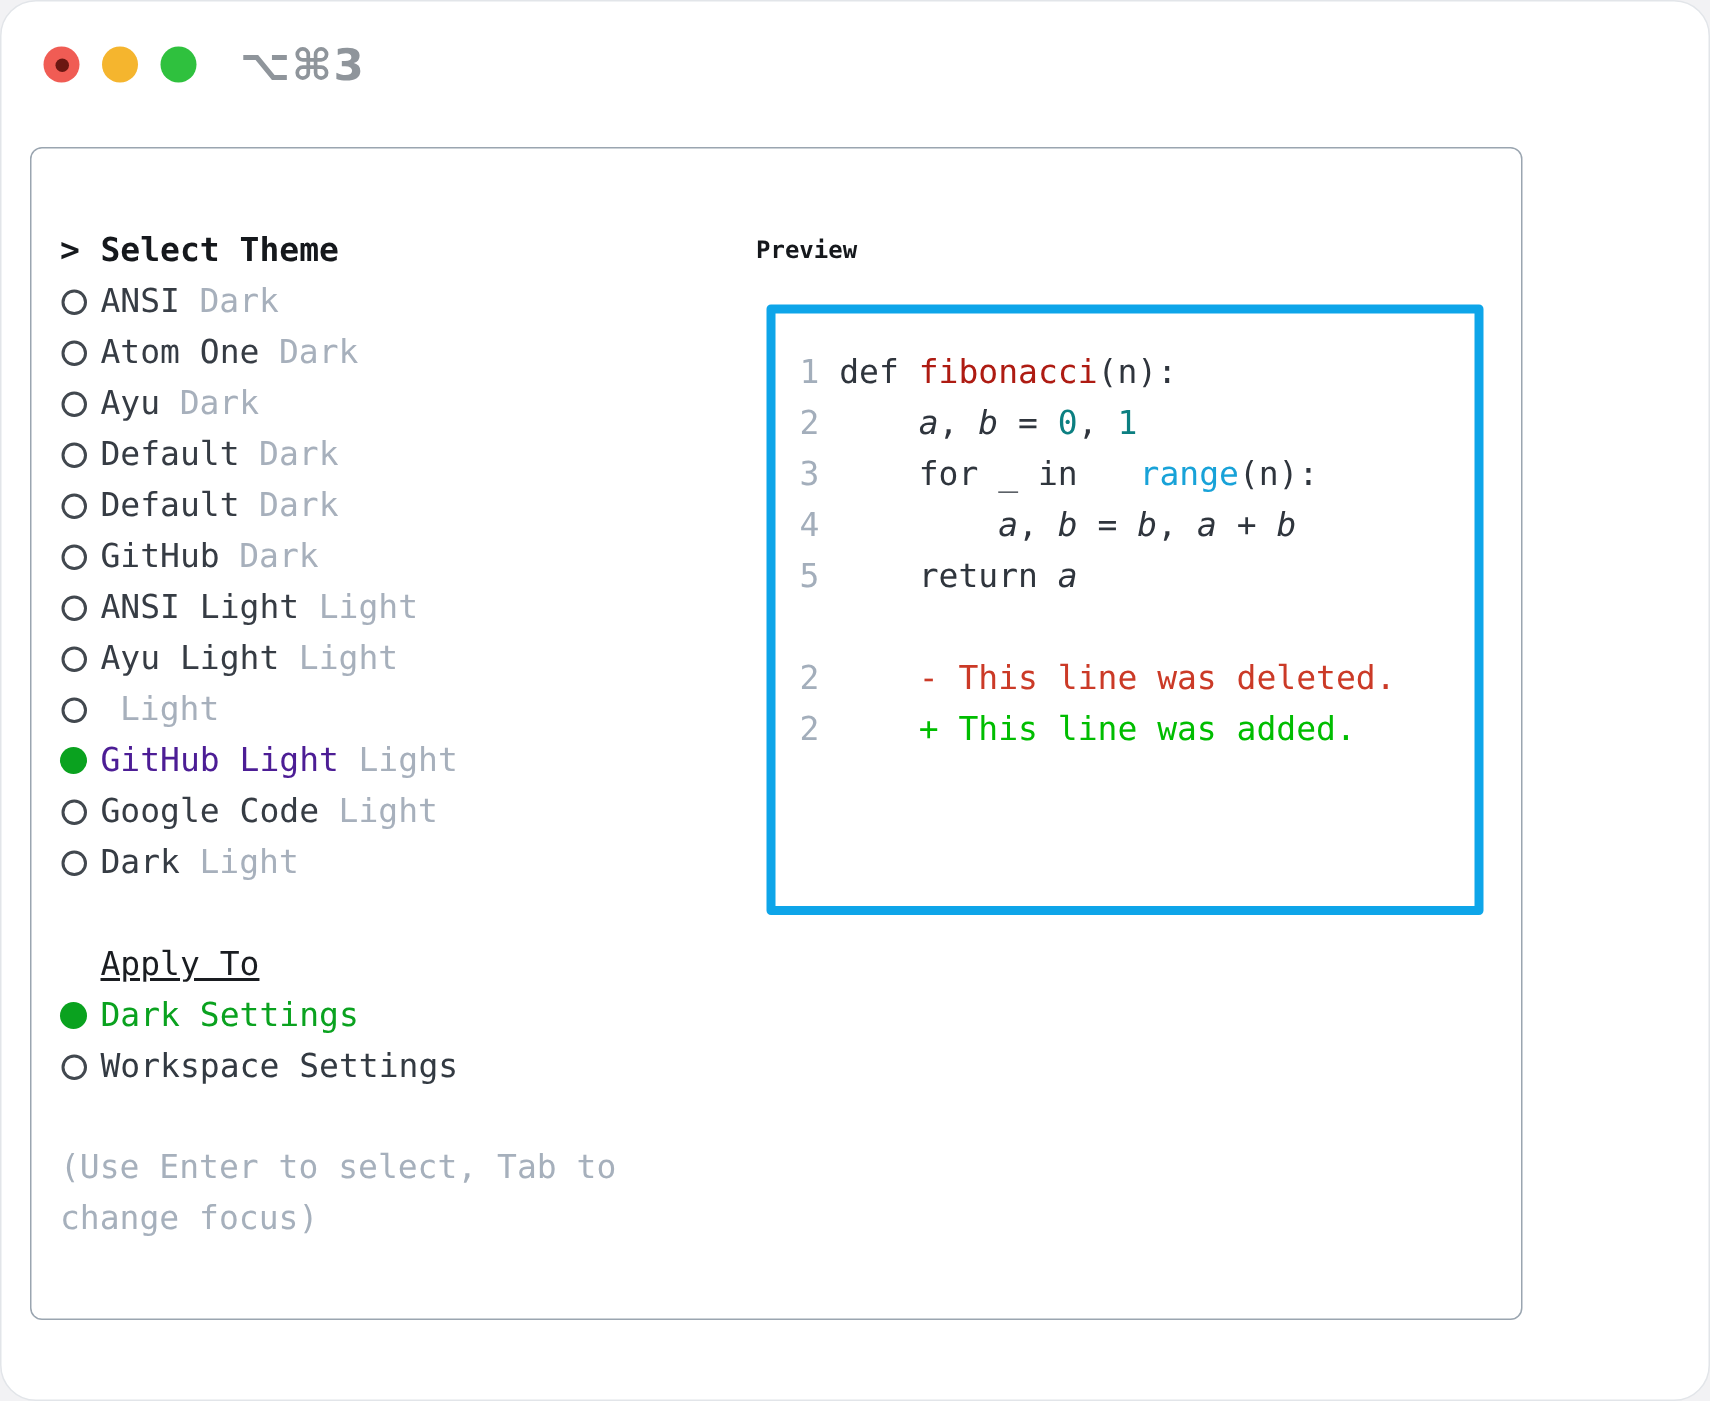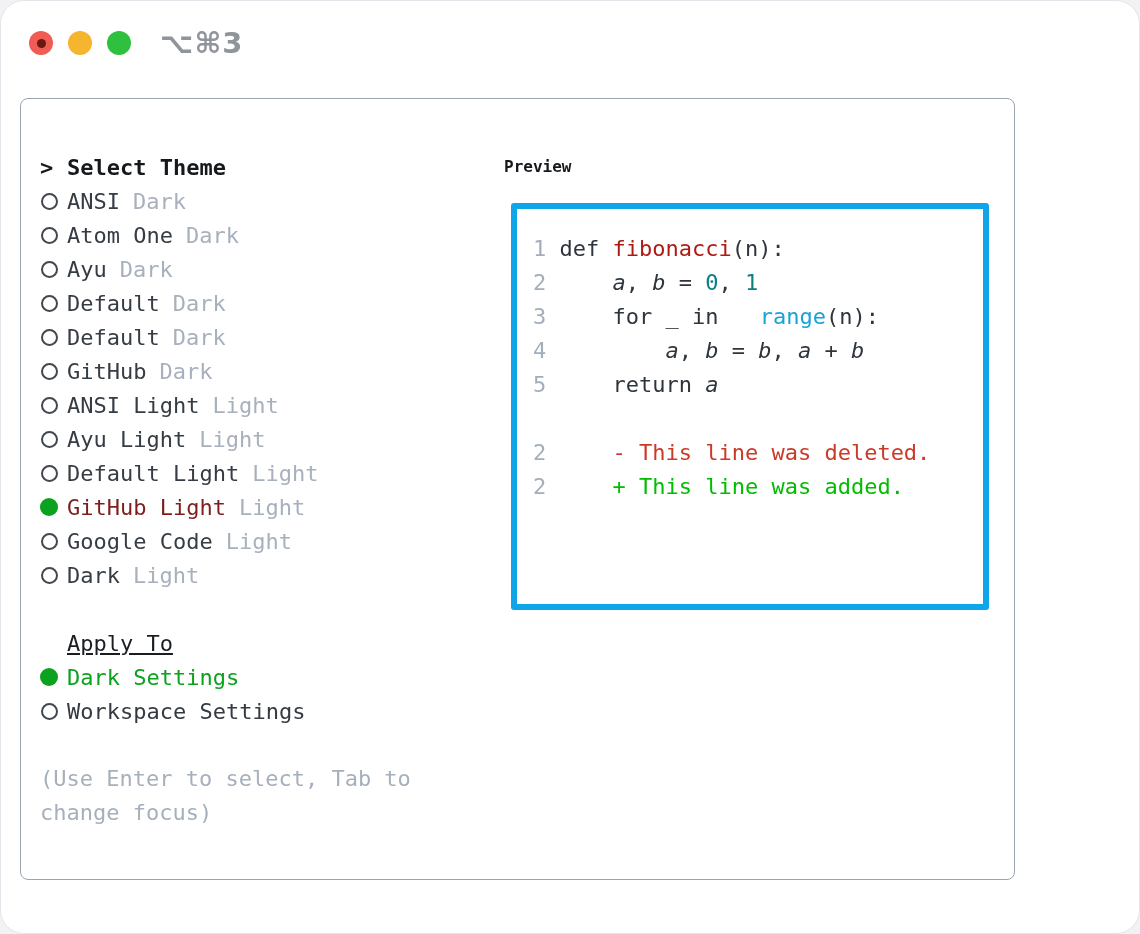--- a/index.html
+++ b/index.html
@@ -29,21 +29,21 @@
   .left-col{position:absolute;left:19px;top:51px;width:446px;font-size:22px;color:#333a42;}
   .row{display:flex;align-items:center;height:34px;white-space:pre;}
   .row.blank{height:34px;}
   .marker{width:27px;display:inline-flex;align-items:center;justify-content:flex-start;flex:none;}
   .caret{font-weight:bold;color:#16191d;}
   .radio{width:13px;height:13px;border:2px solid #42484f;border-radius:50%;box-sizing:content-box;margin-left:1px;}
   .radio-selected{width:18px;height:18px;border-radius:50%;background:#0aa21f;}
   .header-label{font-weight:bold;color:#15181c;}
   .apply-label{color:#1a1d21;text-decoration:underline;}
   .theme-name{color:#363c44;}
-  .theme-name.selected{color:#7f1d1d;}
+  .theme-name.selected{color:#4c1d95;}
   .theme-variant{color:#a7b0bc;margin-left:13px;}
   .option-label{color:#333a42;}
   .option-label.selected{color:#0aa21f;}
   .help{margin-top:34px;color:#a6b0bc;line-height:34px;width:440px;}
   
   .preview-header{
     position:absolute;left:483px;top:51px;height:34px;line-height:34px;
     font-size:16px;font-weight:bold;color:#15181c;
   }
   .preview-box{
@@ -87,21 +87,21 @@
 
       <div id="themes">
           <div class="row"><span class="marker"><span class="radio"></span></span><span class="theme-name">ANSI</span><span class="theme-variant">Dark</span></div>
           <div class="row"><span class="marker"><span class="radio"></span></span><span class="theme-name">Atom One</span><span class="theme-variant">Dark</span></div>
           <div class="row"><span class="marker"><span class="radio"></span></span><span class="theme-name">Ayu</span><span class="theme-variant">Dark</span></div>
           <div class="row"><span class="marker"><span class="radio"></span></span><span class="theme-name">Default</span><span class="theme-variant">Dark</span></div>
           <div class="row"><span class="marker"><span class="radio"></span></span><span class="theme-name">Default</span><span class="theme-variant">Dark</span></div>
           <div class="row"><span class="marker"><span class="radio"></span></span><span class="theme-name">GitHub</span><span class="theme-variant">Dark</span></div>
           <div class="row"><span class="marker"><span class="radio"></span></span><span class="theme-name">ANSI Light</span><span class="theme-variant">Light</span></div>
           <div class="row"><span class="marker"><span class="radio"></span></span><span class="theme-name">Ayu Light</span><span class="theme-variant">Light</span></div>
-          <div class="row"><span class="marker"><span class="radio"></span></span><span class="theme-name">Default Light</span><span class="theme-variant">Light</span></div>
+          <div class="row"><span class="marker"><span class="radio"></span></span><span class="theme-variant">Light</span></div>
           <div class="row"><span class="marker"><span class="radio-selected"></span></span><span class="theme-name selected">GitHub Light</span><span class="theme-variant">Light</span></div>
           <div class="row"><span class="marker"><span class="radio"></span></span><span class="theme-name">Google Code</span><span class="theme-variant">Light</span></div>
           <div class="row"><span class="marker"><span class="radio"></span></span><span class="theme-name">Dark</span><span class="theme-variant">Light</span></div>
         </div>
 
       <div class="row blank"></div>
 
       <div class="row">
         <span class="marker"></span>
         <span class="apply-label">Apply To</span>

